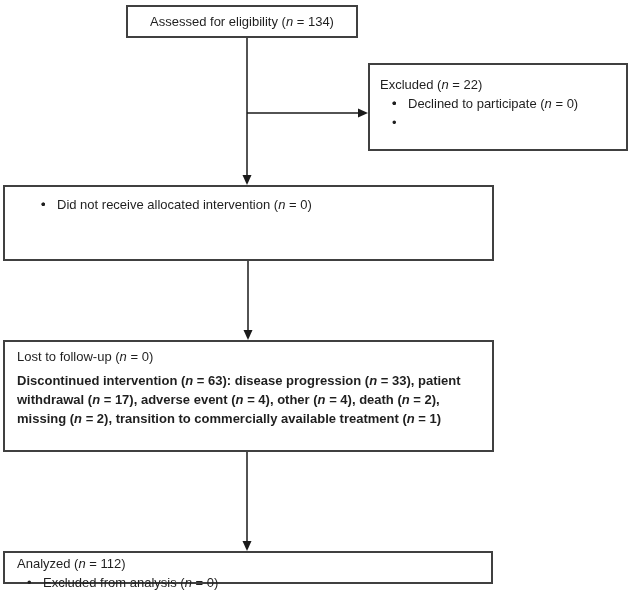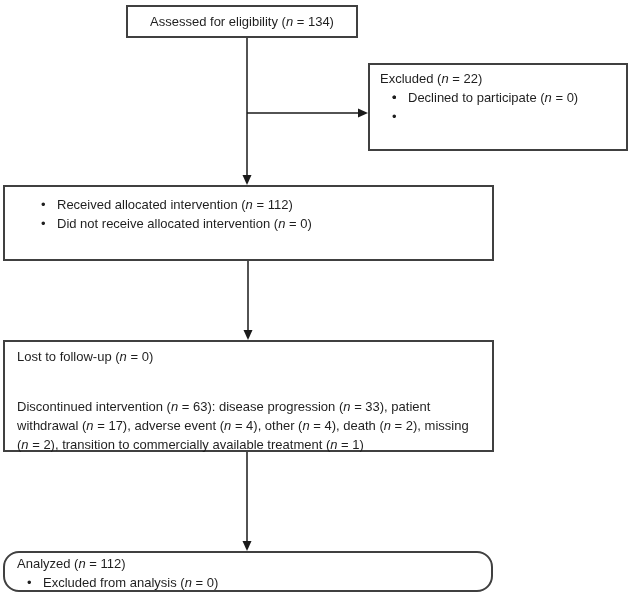--- a/index.html
+++ b/index.html
@@ -29,32 +29,32 @@
     background: #ffffff;
     line-height: 19px;
   }
   .box p { margin: 0; }
   i { font-style: italic; }
   .box-assessed {
     left: 126px; top: 5px; width: 232px; height: 33px;
     display: flex; align-items: center; justify-content: center;
     text-align: center;
   }
-  .box-excluded  { left: 368px; top: 63px;  width: 260px; height: 88px;  padding: 4px 8px 0 10px; }
+  .box-excluded  { left: 368px; top: 63px;  width: 260px; height: 88px;  padding: 10px 8px 0 10px; }
   .box-allocated { left: 3px;   top: 185px; width: 491px; height: 76px;  padding: 8px 10px 0 12px; }
   .box-followup  { left: 3px;   top: 340px; width: 491px; height: 112px; padding: 5px 10px 0 12px; }
-  .box-analyzed  { left: 3px;   top: 551px; width: 490px; height: 41px;  padding: 1px 10px 0 12px; border-radius: 16px; }
+  .box-analyzed  { left: 3px;   top: 551px; width: 490px; height: 33px;  padding: 1px 10px 0 12px; }
   .box ul { list-style: none; margin: 0; padding: 0; }
   .box li { position: relative; padding-left: 28px; }
   .box li .bullet { position: absolute; left: 12px; top: 0; }
   .box-allocated li { padding-left: 40px; }
   .box-allocated li .bullet { left: 24px; }
   .box-analyzed li { padding-left: 26px; }
   .box-analyzed li .bullet { left: 10px; }
-  .box-followup .para2 { margin-top: 31px; }
+  .box-followup .para2 { margin-top: 5px; font-weight: bold; }
 </style>
 </head>
 <body>
 
 <div class="canvas">
 
   <svg class="arrows" viewBox="0 0 634 596" width="634" height="596" xmlns="http://www.w3.org/2000/svg">
     <g>
       <line x1="247" y1="38" x2="247" y2="176"></line>
       <polygon points="242.5,175 251.5,175 247,185"></polygon>
@@ -90,21 +90,20 @@
       <li>
         <span class="bullet">•</span>
       </li>
     </ul>
   </div>
 
   <div class="box box-allocated">
     <ul>
       <li>
         <span class="bullet">•</span>
-        <span>Received allocated intervention (<i>n</i> = 112)</span>
       </li>
       <li>
         <span class="bullet">•</span>
         <span>Did not receive allocated intervention (<i>n</i> = 0)</span>
       </li>
     </ul>
   </div>
 
   <div class="box box-followup">
     <p>Lost to follow-up (<i>n</i> = 0)</p>

